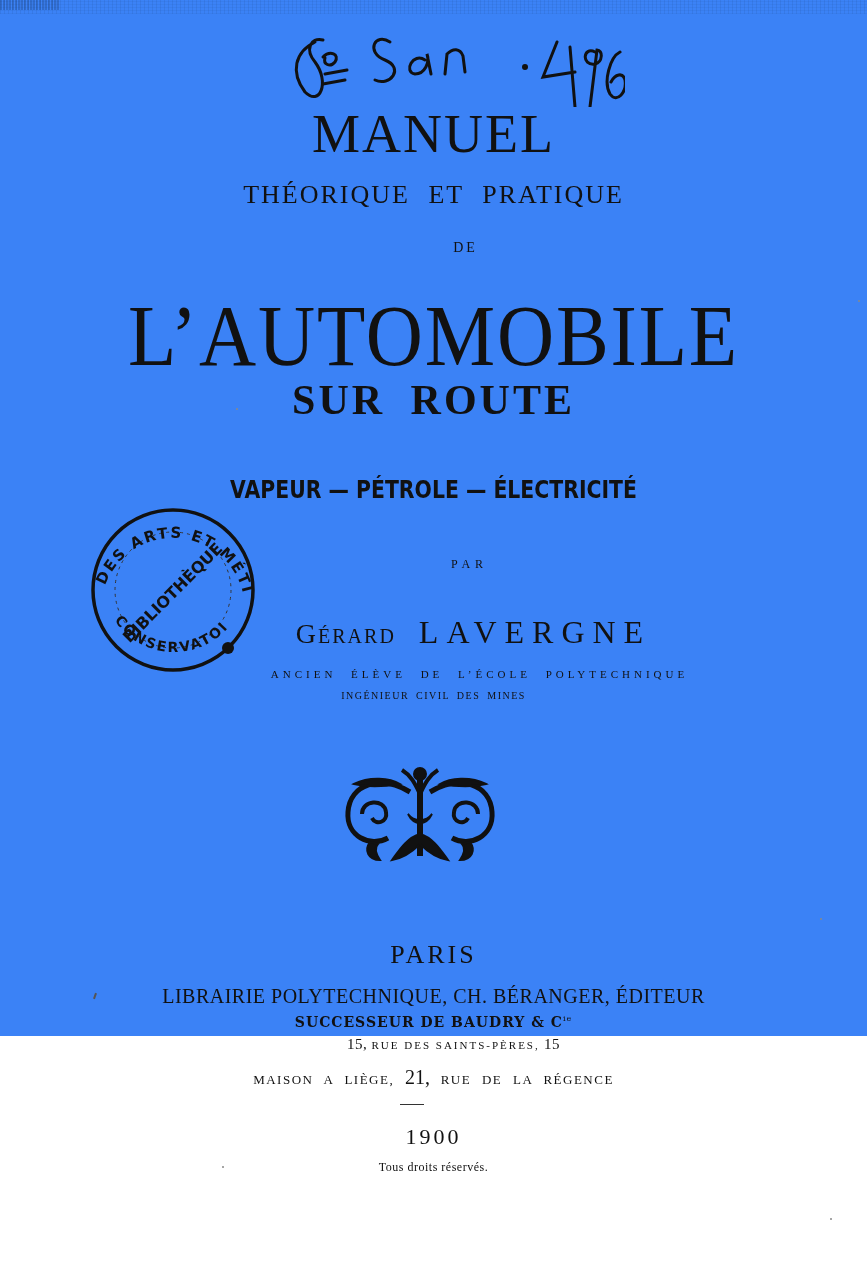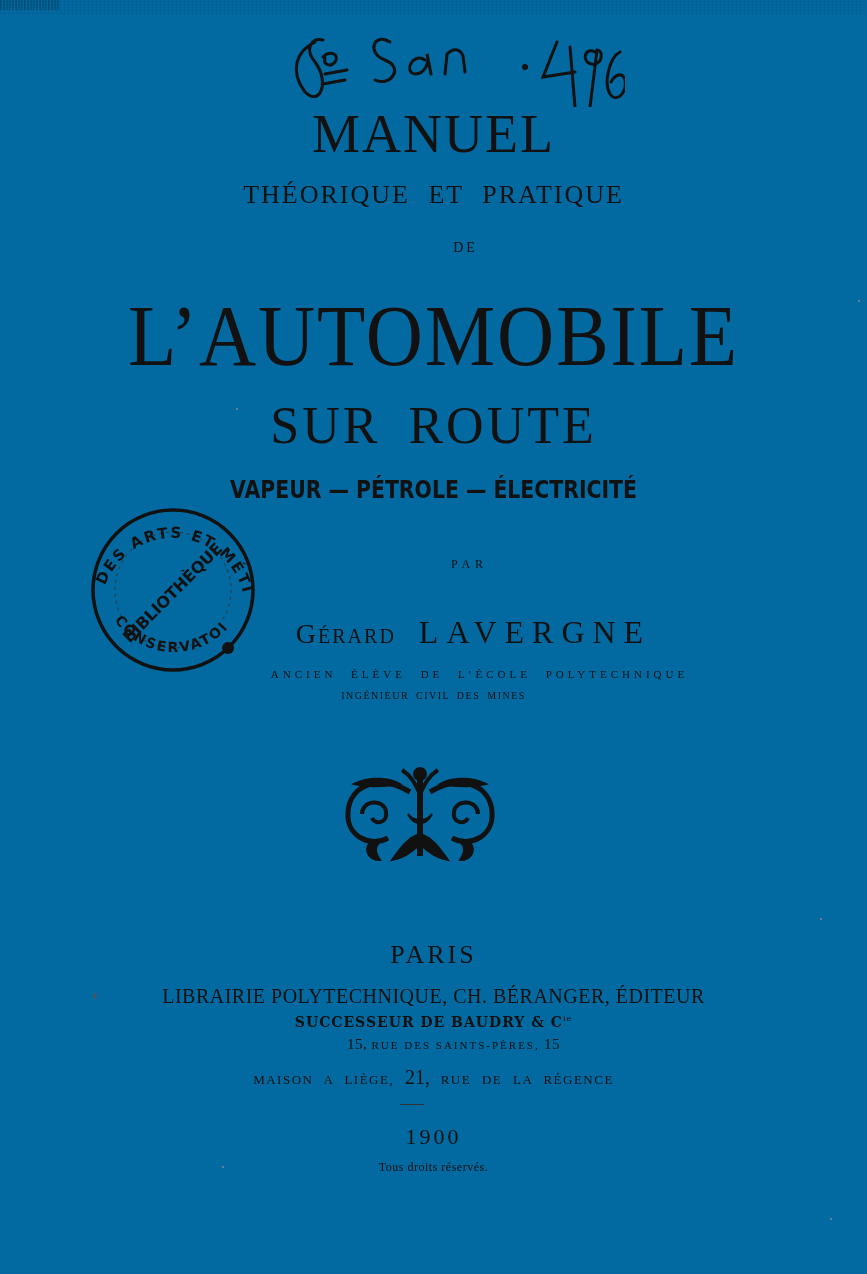--- a/index.html
+++ b/index.html
@@ -3,21 +3,21 @@
   <meta charset="utf-8">
   <style>
     html, body { margin: 0; padding: 0; }
     body {
       width: 867px; height: 1274px; overflow: hidden;
       background: #ffffff;
       position: relative;
       font-family: "DejaVu Serif", "Liberation Serif", serif;
       color: #111;
     }
-    .page { position: absolute; left: 0; top: 0; width: 867px; height: 1274px; background: #0369a1; }
+    .page { position: absolute; left: 0; top: 0; width: 867px; height: 1036px; background: #3b82f6; }
     .noise {
       position: absolute; left: 0; top: 0; width: 867px; height: 14px;
       background: repeating-linear-gradient(90deg, rgba(0,0,0,0.10) 0 1px, transparent 1px 4px),
                   repeating-linear-gradient(0deg, rgba(0,0,0,0.06) 0 1px, transparent 1px 3px);
       opacity: 0.6;
     }
     .noise-corner {
       position: absolute; left: 0; top: 0; width: 60px; height: 10px;
       background: repeating-linear-gradient(90deg, rgba(0,0,0,0.35) 0 2px, transparent 2px 3px);
       opacity: 0.5;
@@ -40,22 +40,22 @@
     .de {
       top: 240px; font-family: "Liberation Serif", serif;
       font-size: 14px; letter-spacing: 3px; margin-left: 32px;
     }
     .automobile {
       top: 286px; font-family: "Liberation Serif", serif;
       font-size: 86px; line-height: 100px; letter-spacing: 2px;
       transform: scaleX(0.92); transform-origin: center;
     }
     .surroute {
-      top: 396px; font-family: "Liberation Serif", serif;
-      font-size: 52px; letter-spacing: 3px; word-spacing: 12px;
+      top: 376px; font-family: "Liberation Serif", serif;
+      font-size: 42px; letter-spacing: 3px; word-spacing: 12px; font-weight: bold;
     }
     .energies {
       top: 476px; font-family: "DejaVu Sans", sans-serif; font-weight: bold;
       font-size: 24px; letter-spacing: 0px; transform: scaleX(0.85);
     }
     .par {
       top: 557px; font-family: "Liberation Serif", serif; font-size: 12px; letter-spacing: 5px; padding-left: 36px;
     }
     .author {
       top: 614px; font-family: "Liberation Serif", serif; font-size: 28px; left: 60px; letter-spacing: 4px;

